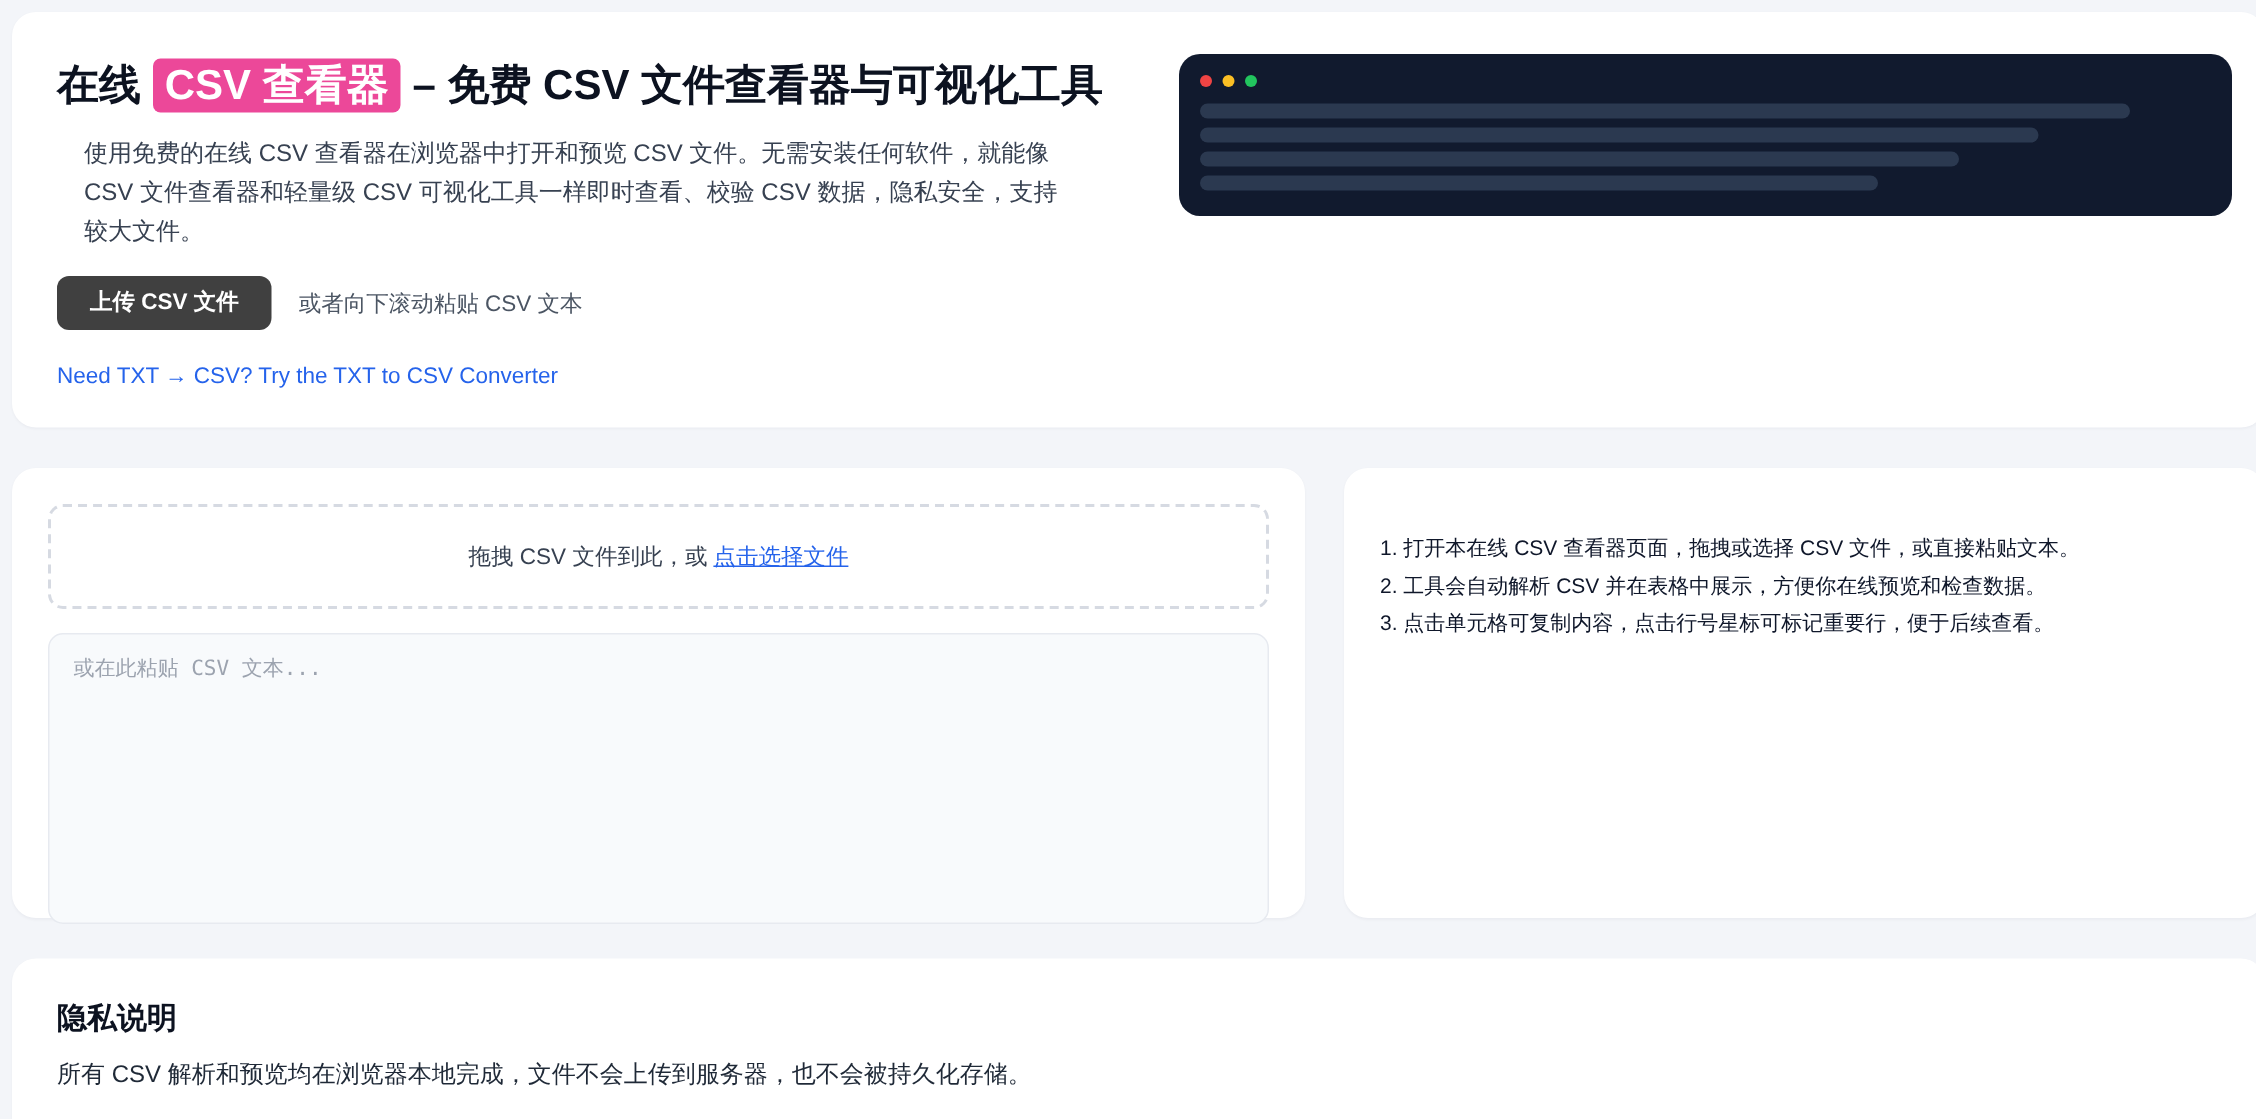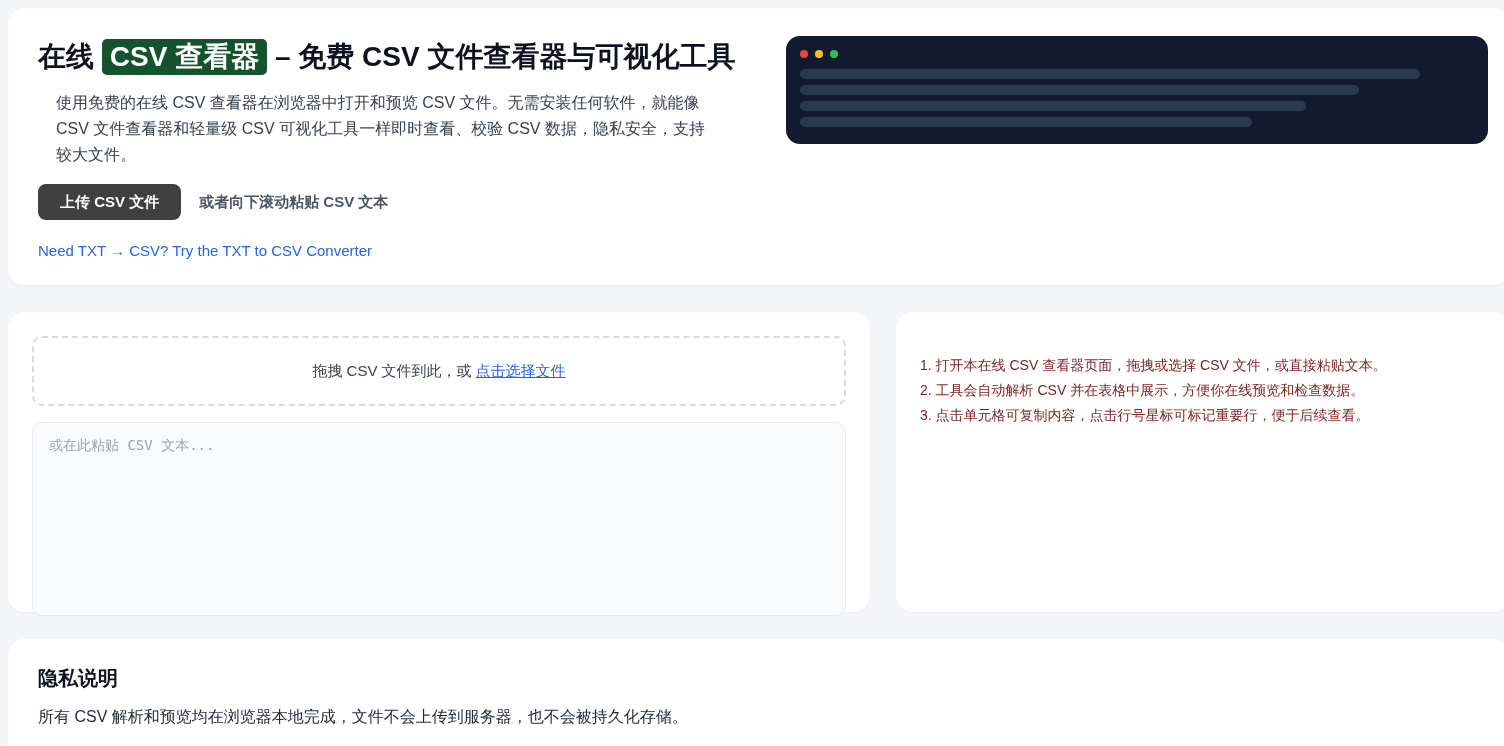--- a/index.html
+++ b/index.html
@@ -19,34 +19,34 @@
     box-shadow: 0 1px 2px rgba(16,24,40,.04);
     padding: 28px 40px 0 30px;
     display: flex; align-items: flex-start;
   }
   .hero-left { flex: 0 0 700px; width: 700px; }
   .hero-title {
     margin: 2px 0 0; font-size: 28px; line-height: 38px;
     font-weight: 700; color: #0c1220; letter-spacing: 0;
   }
   .hero-title .hl {
-    background: #14532d; color: #ffffff;
+    background: #ec4899; color: #ffffff;
     padding: 2px 8px 3px; border-radius: 5px;
   }
   .hero-desc {
     margin: 14px 18px 0; font-size: 16px; line-height: 26px; color: #374151;
   }
   .hero-actions { margin-top: 16px; display: flex; align-items: center; gap: 18px; }
   .upload-btn {
     background: #404040; color: #fff; border: none; cursor: pointer;
     font-size: 15px; font-weight: 600; line-height: 18px;
     padding: 9px 22px; border-radius: 8px;
     font-family: inherit;
   }
-  .upload-hint { font-size: 15px; color: #4b5563; font-weight: bold; }
+  .upload-hint { font-size: 15px; color: #4b5563; }
   .converter-link {
     display: inline-block; margin-top: 22px;
     color: #2563eb; font-size: 15px; text-decoration: none; cursor: pointer;
   }
 
   .hero-right { flex: 1; display: flex; align-items: center; }
   .mockup {
     margin-left: 48px; width: 702px; height: 108px;
     background: #111a2e; border-radius: 14px;
     padding: 14px 14px 0;
@@ -77,21 +77,21 @@
     padding: 14px 16px; resize: none; outline: none;
     font-family: "DejaVu Sans Mono", "Liberation Mono", monospace;
     font-size: 14px; color: #374151;
   }
   .paste-area::placeholder { color: #9ca3af; }
 
   .card-guide { flex: 1; height: 300px; padding: 26px 24px; }
   .guide-title { margin: 0; font-size: 15px; font-weight: 700; color: #4b5563; }
   .guide-list { margin: 15px 0 0; padding: 0; list-style: none; counter-reset: step; }
   .guide-list li {
-    font-size: 14px; line-height: 25px; color: #7f1d1d; white-space: nowrap;
+    font-size: 14px; line-height: 25px; color: #0f172a; white-space: nowrap;
   }
   .guide-list li::before {
     counter-increment: step; content: counter(step) ". ";
   }
 
   
   .card-privacy { margin-top: 27px; width: 1502px; height: 190px; padding: 26px 30px; }
   .privacy-title { margin: 0; font-size: 20px; font-weight: 700; color: #0c1220; }
   .privacy-text { margin: 13px 0 0; font-size: 16px; line-height: 24px; color: #1f2937; }
 </style>

